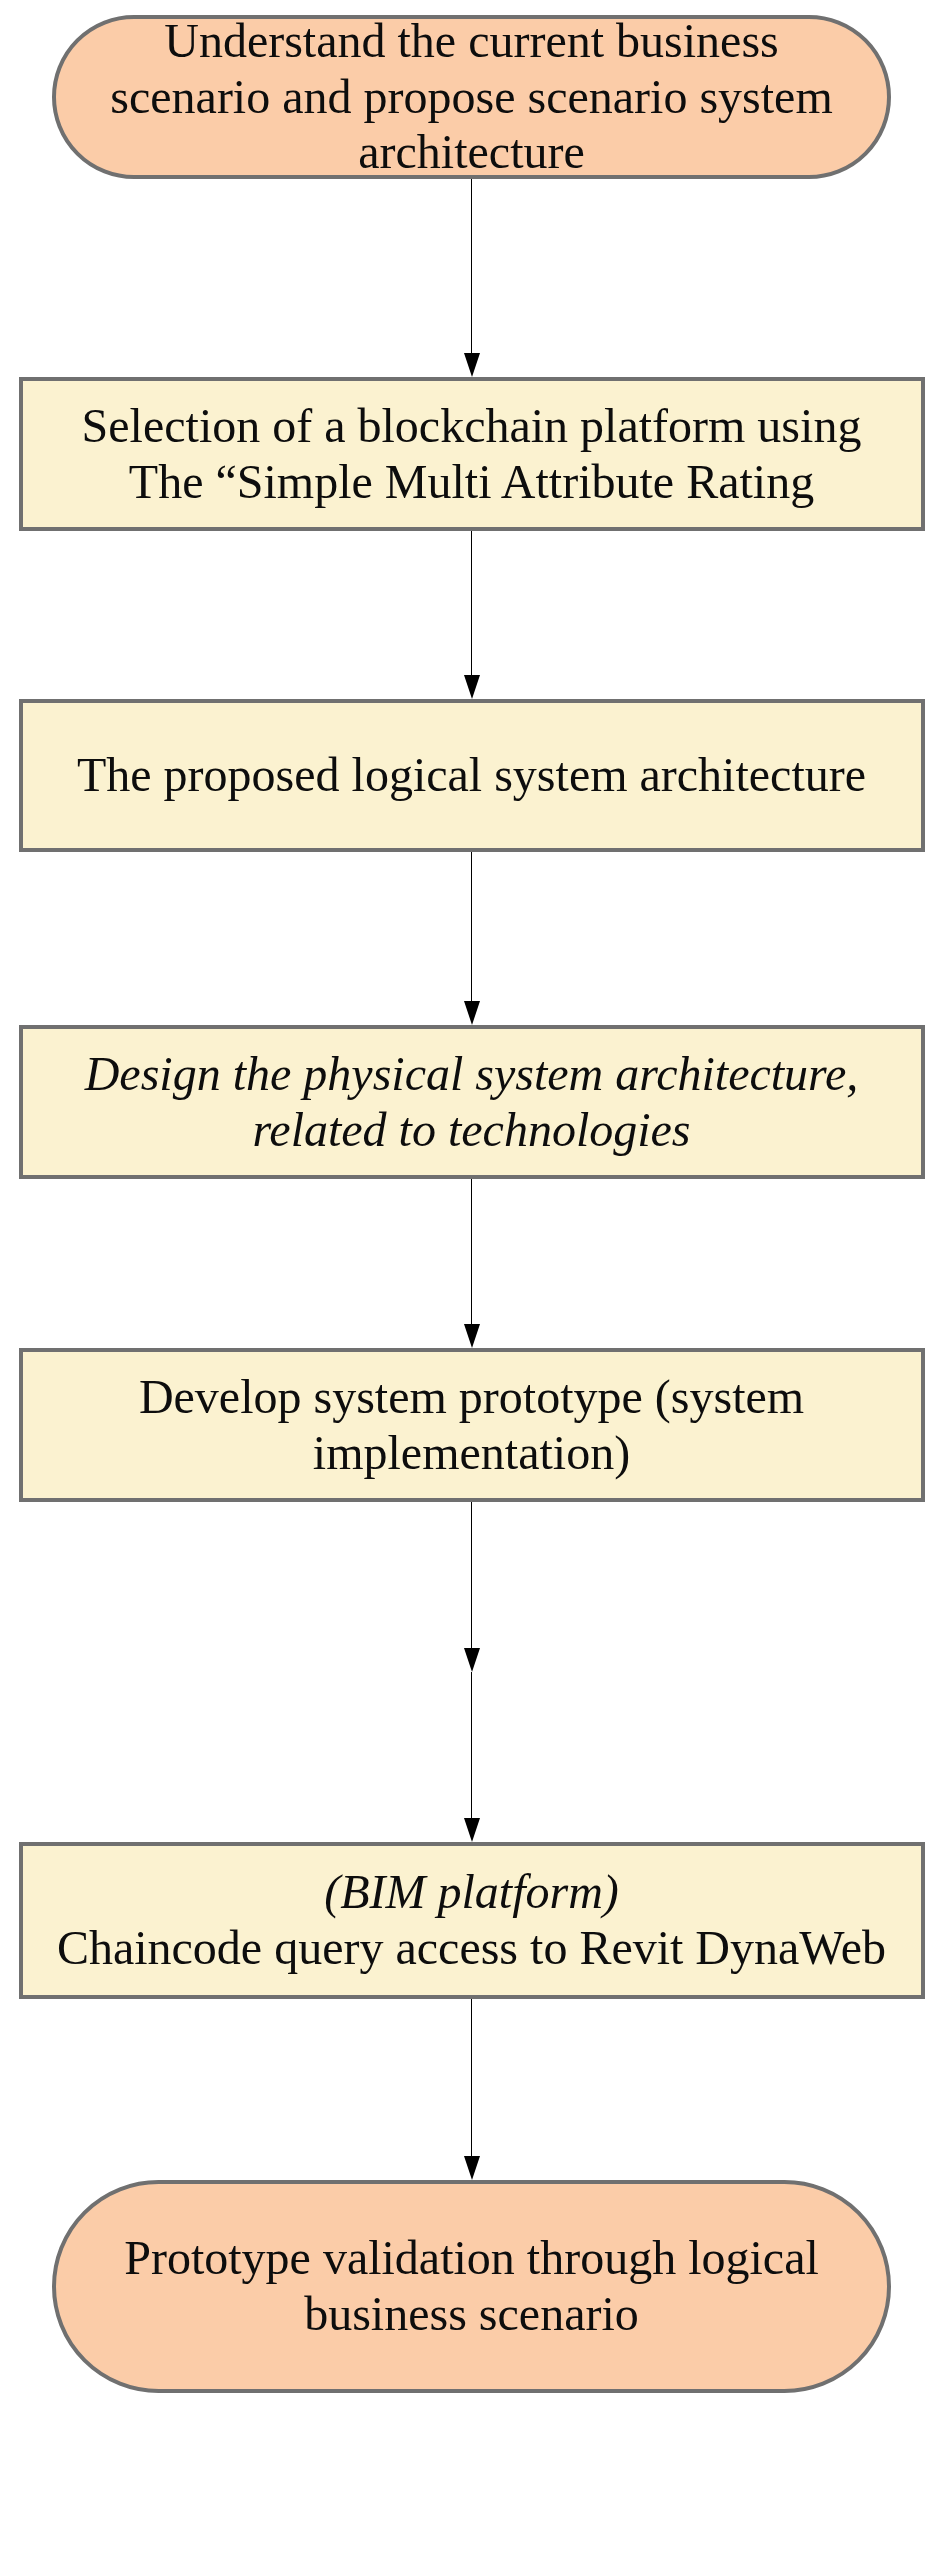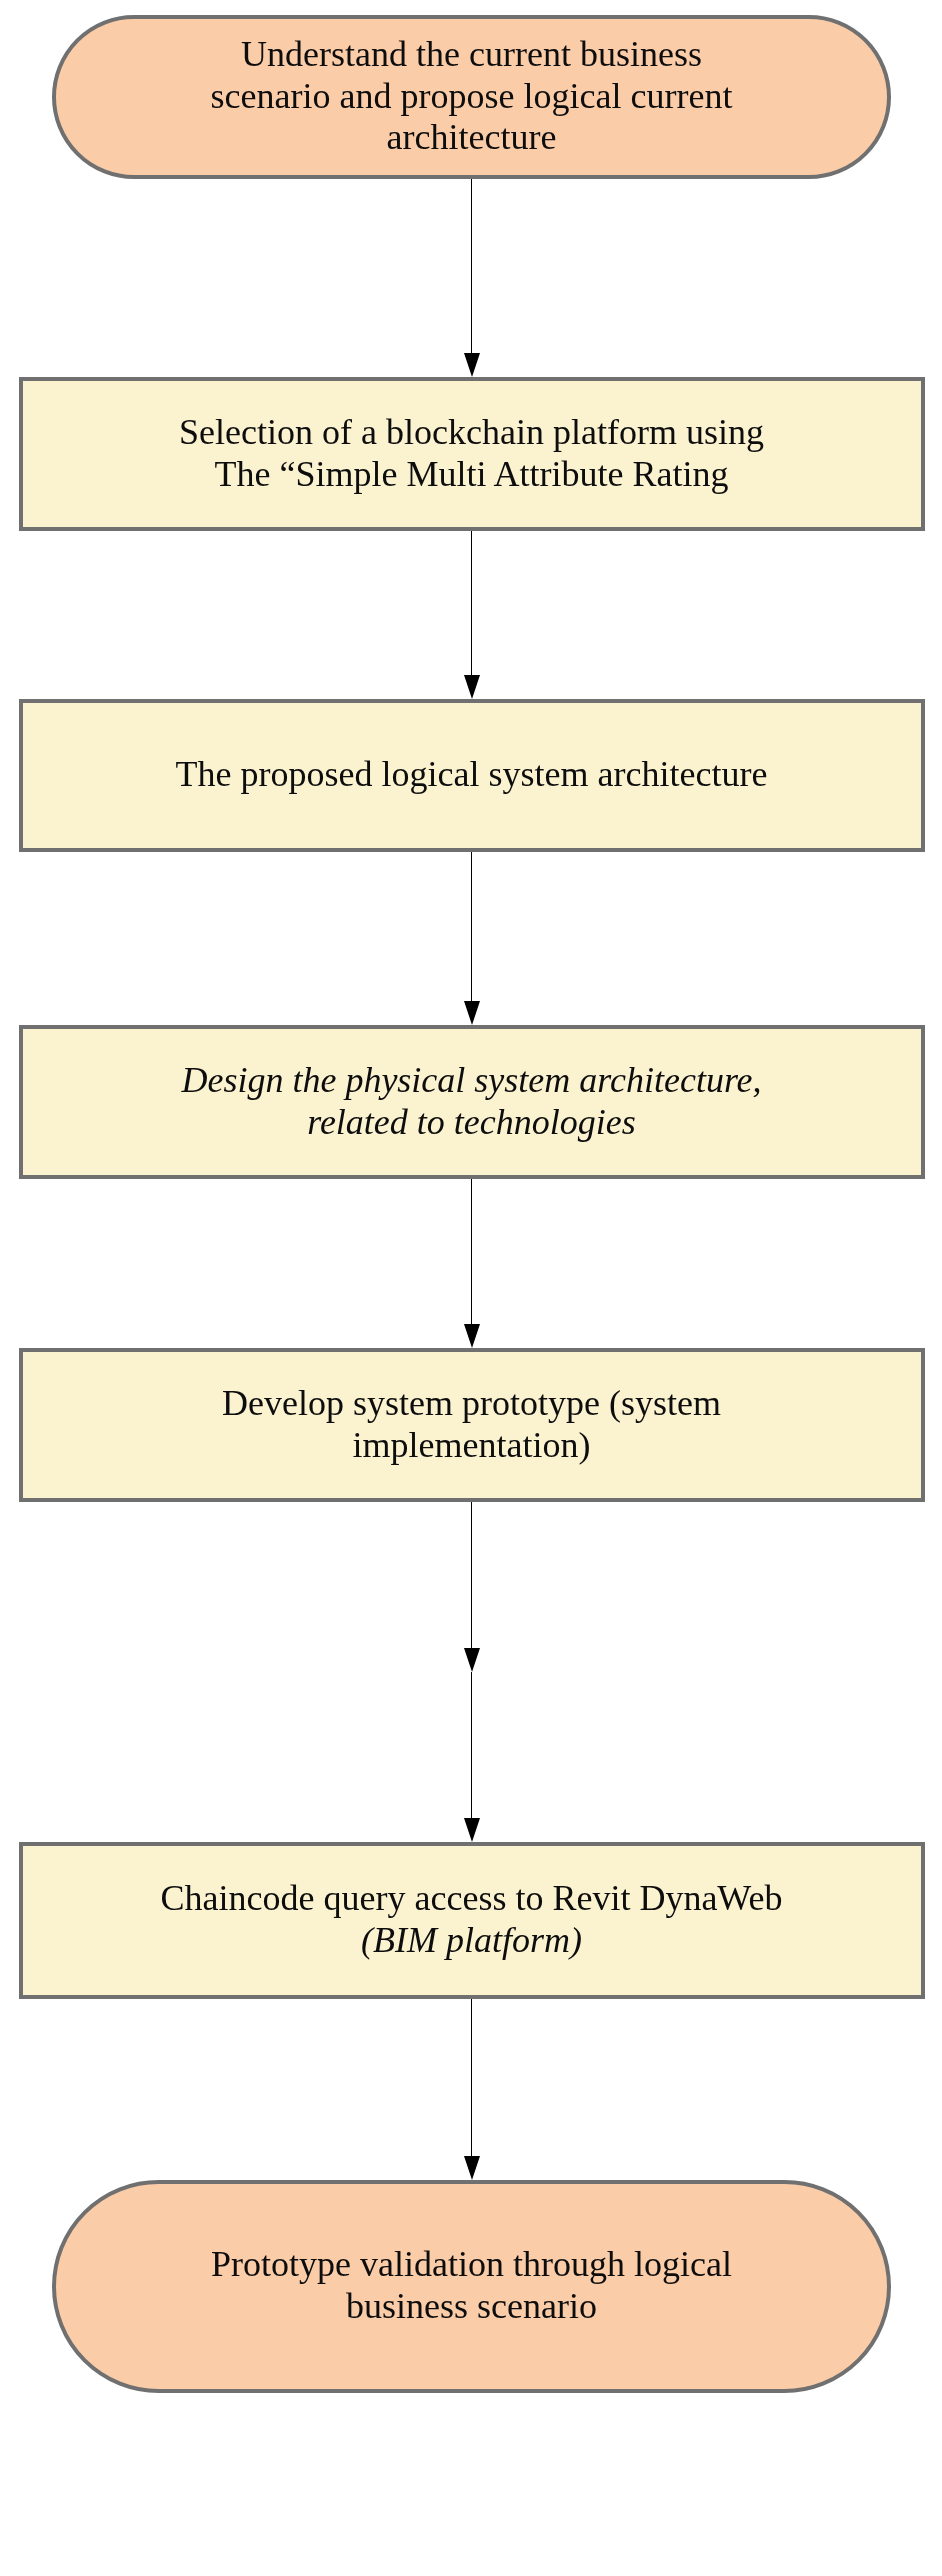--- a/index.html
+++ b/index.html
@@ -20,21 +20,21 @@
     font-family: "Liberation Serif", "DejaVu Serif", serif;
   }
   .shape {
     box-sizing: border-box;
     display: flex;
     align-items: center;
     justify-content: center;
     text-align: center;
     border: 4.1px solid #707070;
     color: #0d0d0d;
-    font-size: 36px;
+    font-size: 48px;
     line-height: 1.16;
     padding: 0 41px;
     flex: 0 0 auto;
   }
   .terminator {
     width: 839px;
   }
   .process {
     width: 906px;
   }
@@ -76,21 +76,21 @@
   #arrow-7 { height: 181px; }
 </style>
 </head>
 <body>
 
 <div class="canvas" style="background: rgb(255, 255, 255);">
 
   <div class="shape terminator" id="node-0" style="background: rgb(251, 204, 168); border-color: rgb(112, 112, 112); color: rgb(13, 13, 13);">
     <div class="txt">
         <div class="tline"><span>Understand the current business</span></div>
-        <div class="tline"><span>scenario and propose logical current</span></div>
+        <div class="tline"><span>scenario and propose scenario system</span></div>
         <div class="tline"><span>architecture</span></div>
       </div>
   </div>
 
   <div class="arrow" id="arrow-1">
     <div class="line" style="background: rgb(0, 0, 0);"></div>
     <div class="head" style="border-top-color: rgb(0, 0, 0);"></div>
   </div>
 
   <div class="shape process" id="node-1" style="background: rgb(251, 242, 208); border-color: rgb(112, 112, 112); color: rgb(13, 13, 13);">
@@ -141,22 +141,22 @@
   </div>
 
 
   <div class="arrow" id="arrow-6">
     <div class="line" style="background: rgb(0, 0, 0);"></div>
     <div class="head" style="border-top-color: rgb(0, 0, 0);"></div>
   </div>
 
   <div class="shape process" id="node-6" style="background: rgb(251, 242, 208); border-color: rgb(112, 112, 112); color: rgb(13, 13, 13);">
     <div class="txt">
+        <div class="tline"><span class="it">(BIM platform)</span></div>
         <div class="tline"><span>Chaincode query access to Revit DynaWeb</span></div>
-        <div class="tline"><span class="it">(BIM platform)</span></div>
       </div>
   </div>
 
   <div class="arrow" id="arrow-7">
     <div class="line" style="background: rgb(0, 0, 0);"></div>
     <div class="head" style="border-top-color: rgb(0, 0, 0);"></div>
   </div>
 
   <div class="shape terminator" id="node-7" style="background: rgb(251, 204, 168); border-color: rgb(112, 112, 112); color: rgb(13, 13, 13);">
     <div class="txt">

